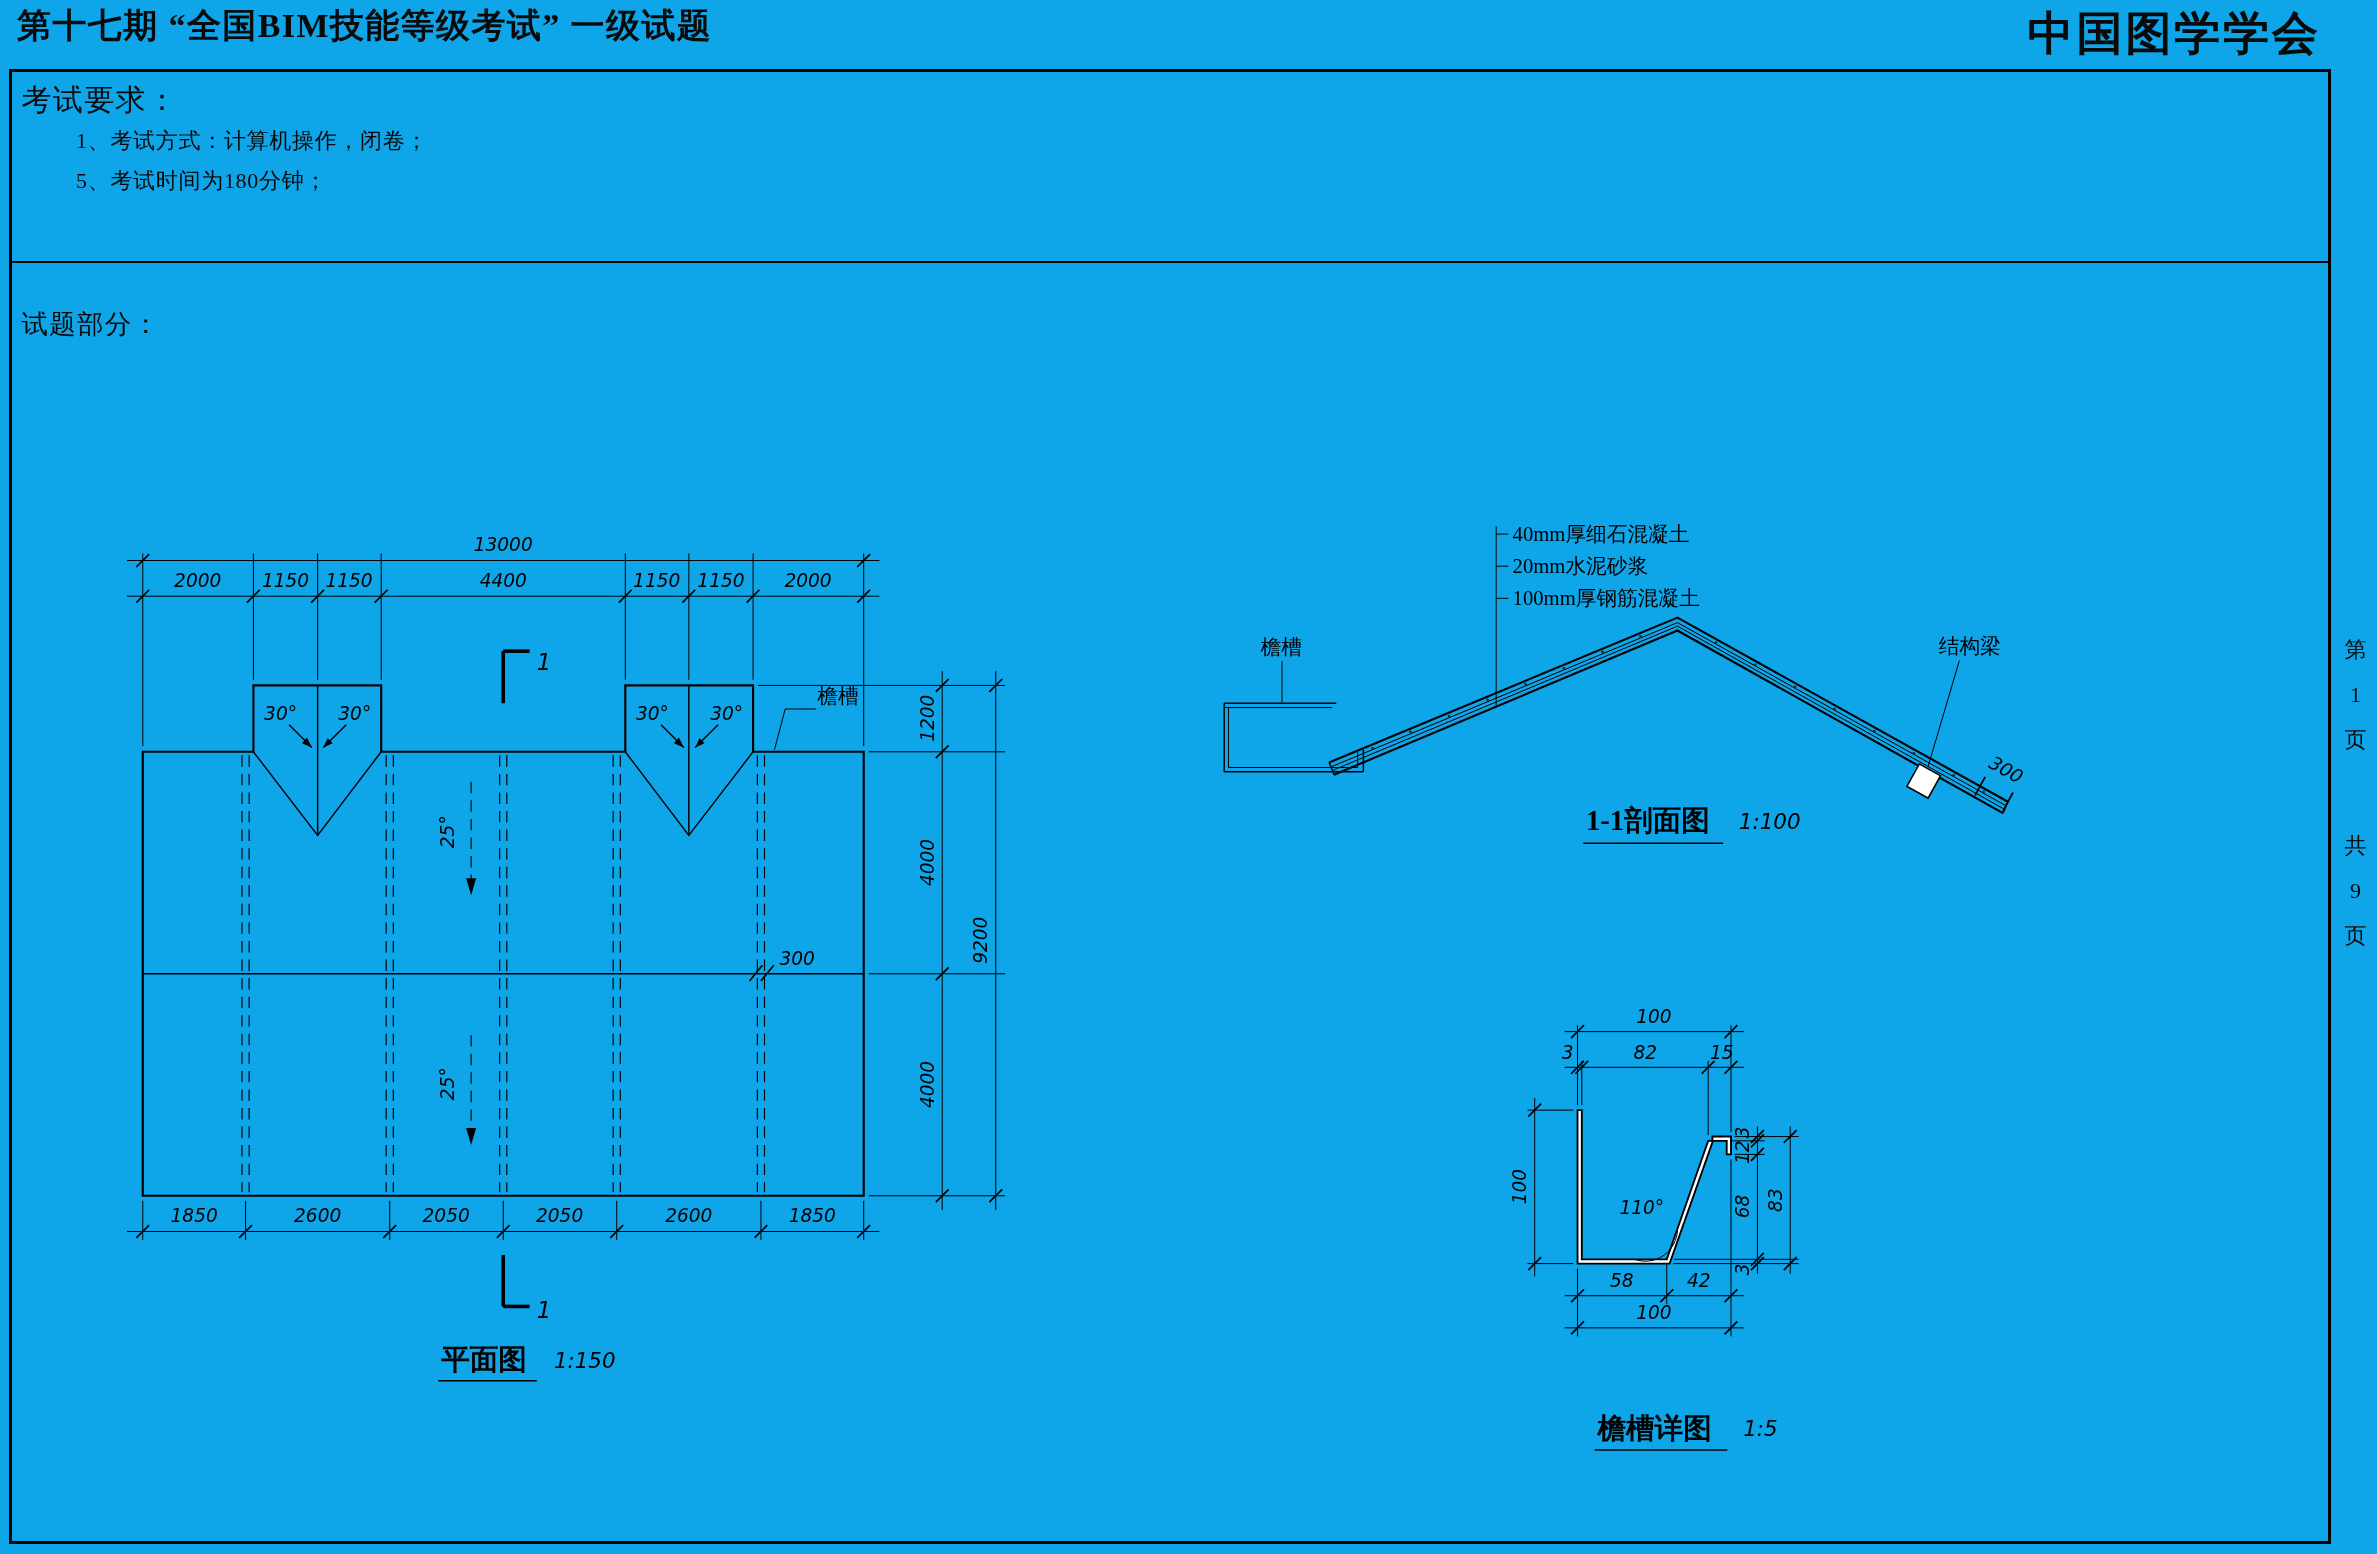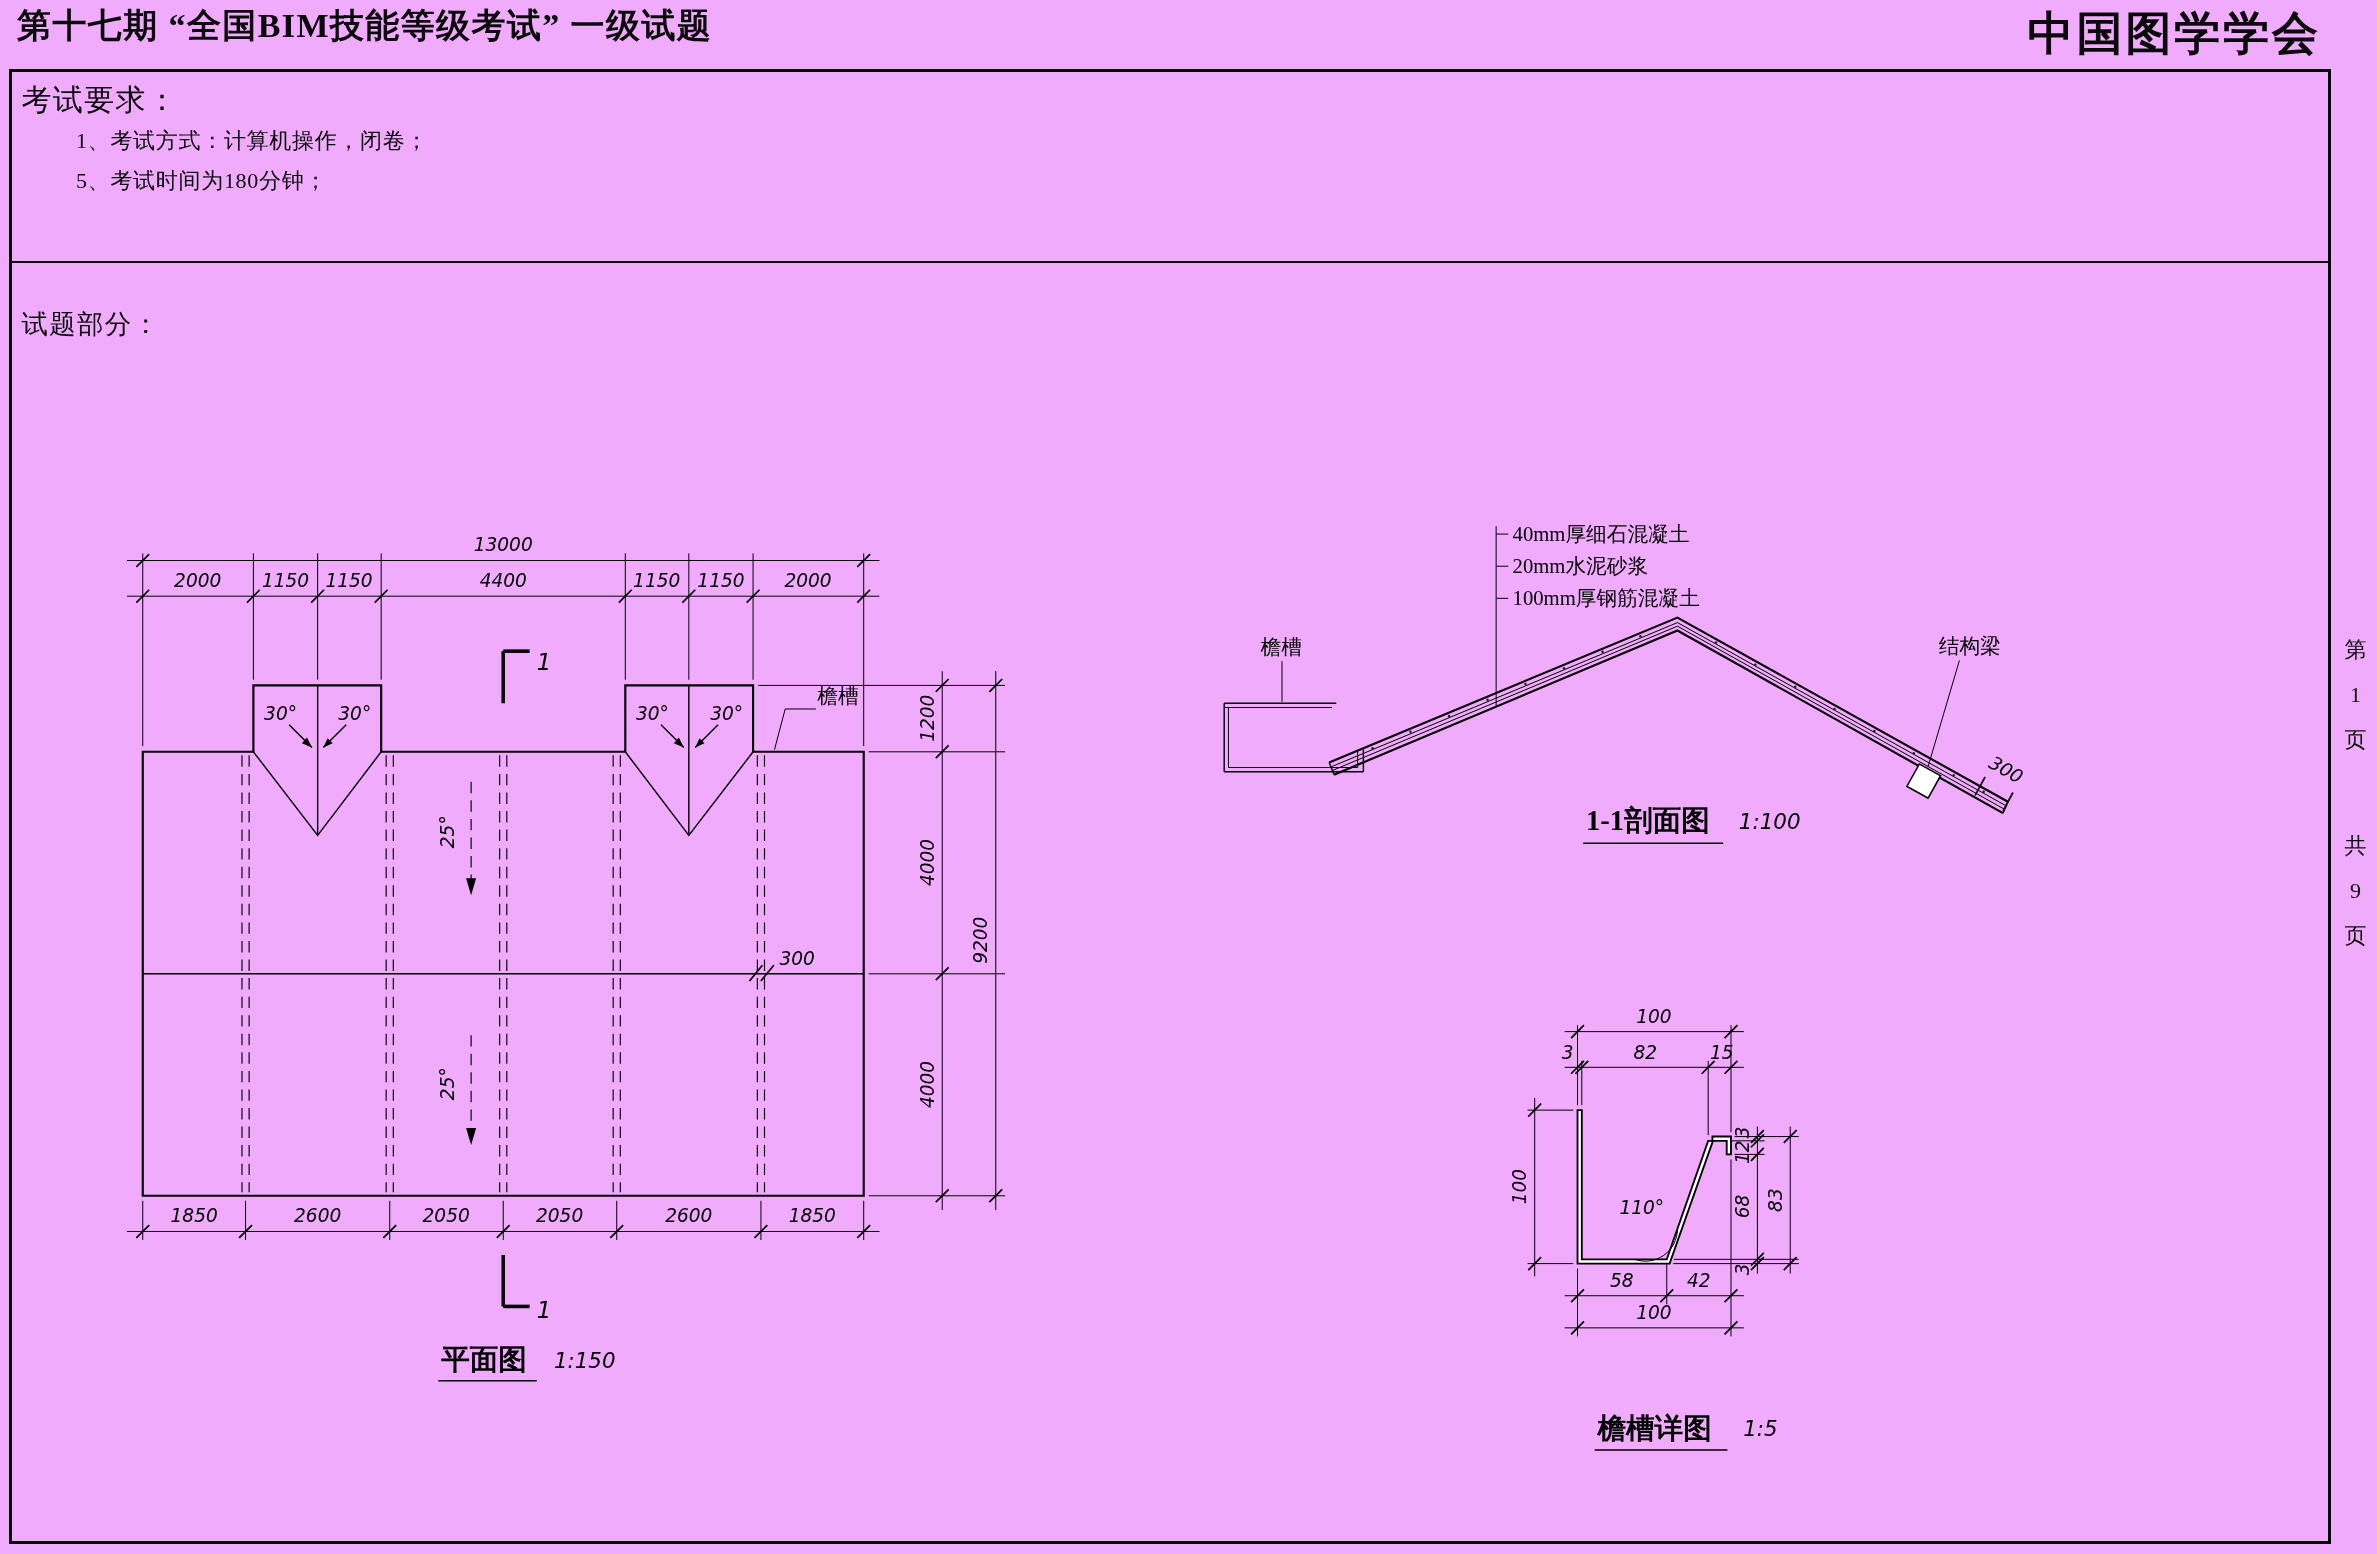--- a/index.html
+++ b/index.html
@@ -1,16 +1,16 @@
 <!DOCTYPE html>
 <html style="font-size:11.4px"><head>
 <meta charset="utf-8">
 <style>
   html,body{margin:0;padding:0;background:#d8d8d8;}
-  #page{position:relative;width:2377px;height:1555px;background:#f0abfc;
+  #page{position:relative;width:2377px;height:1555px;background:#0ea5e9;
         font-family:"Liberation Serif","DejaVu Serif",serif;color:#0a0a0a;overflow:hidden;}
   .abs{position:absolute;}
   #header-title{left:17px;top:2.9px;font-size:34px;font-weight:600;letter-spacing:1.4px;white-space:nowrap;}
   #header-org{right:56px;top:2.9px;font-size:46px;font-weight:600;letter-spacing:2.9px;white-space:nowrap;text-align:right;}
   #content-border{left:8.6px;top:69px;width:2322px;height:1475px;border:3.6px solid #000;box-sizing:border-box;}
   #req-heading{left:21.4px;top:80px;font-size:30px;letter-spacing:1.4px;}
   .req-item{left:76px;font-size:22px;letter-spacing:0.7px;white-space:nowrap;}
   #req-1{top:126px;} #req-2{top:166px;} #req-3{top:207px;}
   #section-divider{left:8.6px;top:261px;width:2322px;height:0;border-top:2.9px solid #000;}
   #q-heading{left:21.4px;top:274px;font-size:26.4px;letter-spacing:1.4px;margin-top:33px;}

